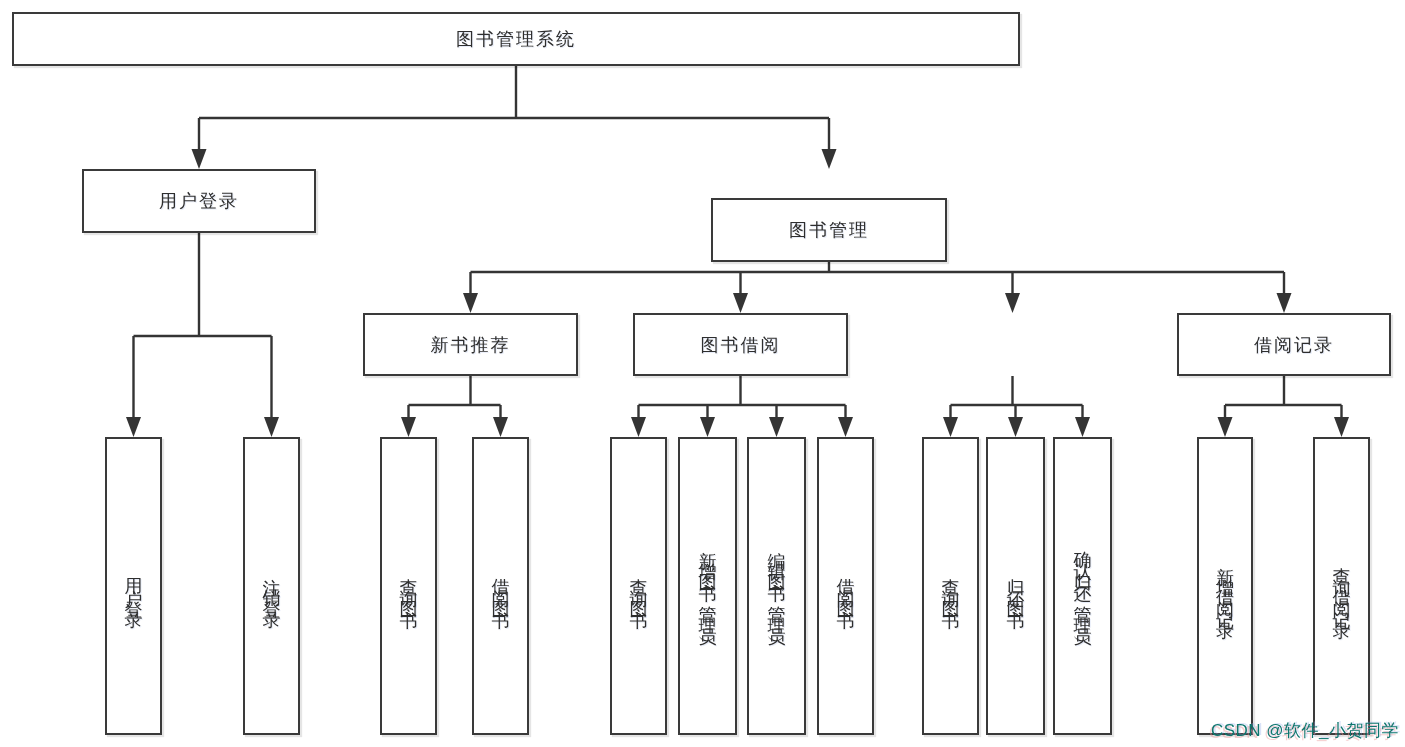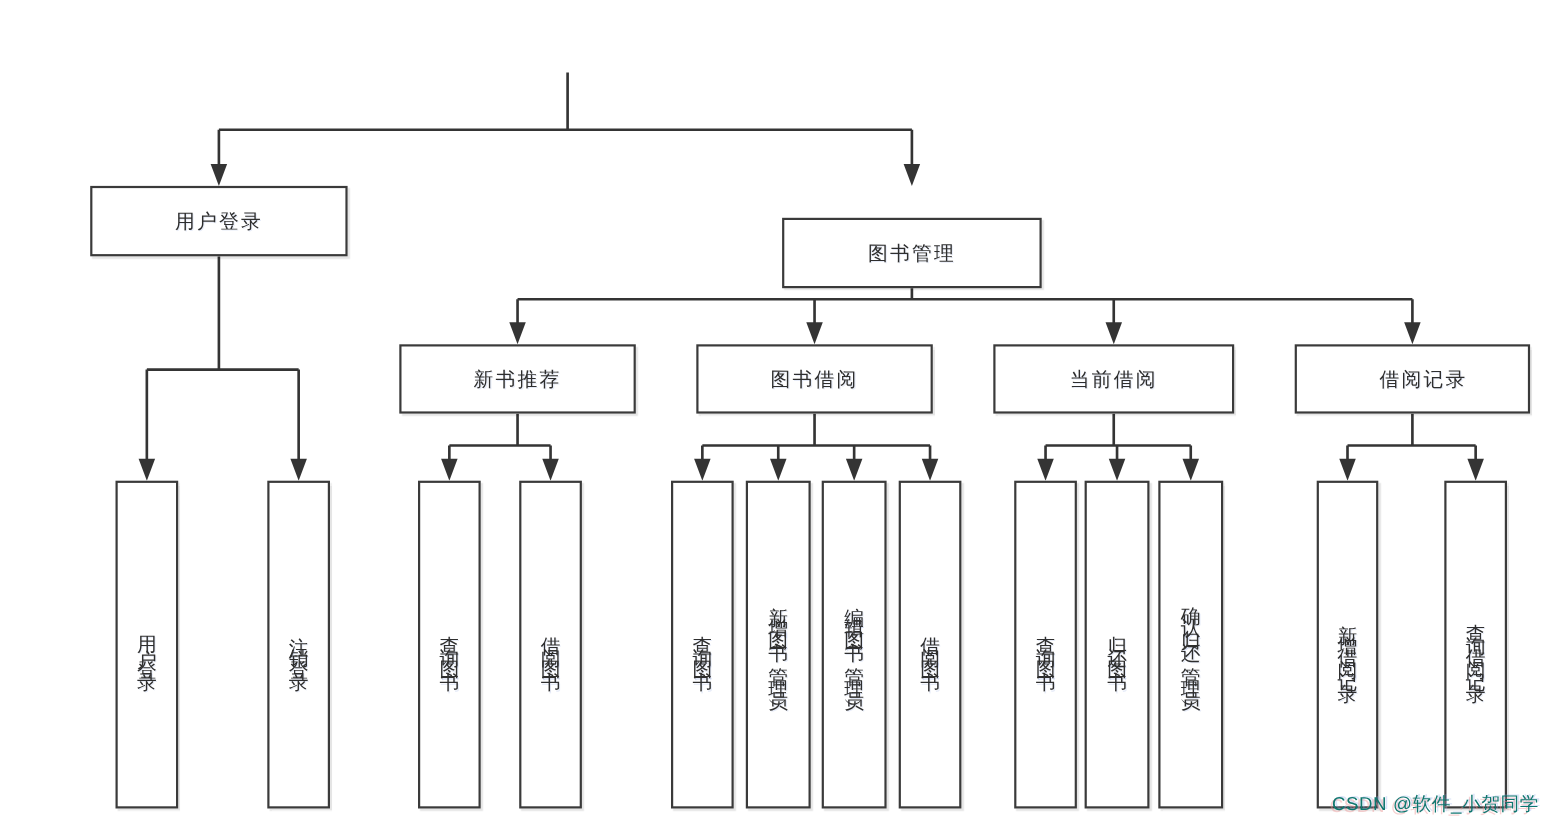--- a/index.html
+++ b/index.html
@@ -98,36 +98,36 @@
     <path d="M1012.5 376 V405 M950.5 405 H1082.5 M950.5 405 V418 M1015.5 405 V418 M1082.5 405 V418"></path>
     <polygon points="943,417 958,417 950.5,437"></polygon>
     <polygon points="1008,417 1023,417 1015.5,437"></polygon>
     <polygon points="1075,417 1090,417 1082.5,437"></polygon>
 
     <path d="M1284 376 V405 M1225 405 H1341.5 M1225 405 V418 M1341.5 405 V418"></path>
     <polygon points="1217.5,417 1232.5,417 1225,437"></polygon>
     <polygon points="1334,417 1349,417 1341.5,437"></polygon>
   </svg>
 
+  <div class="node" style="left:12px; top:12px; width:1008px; height:54px;">
+    <span>图书管理系统</span>
+  </div>
 
   <div class="node" style="left:82px; top:169px; width:234px; height:64px;">
     <span>用户登录</span>
   </div>
   <div class="node" style="left:711px; top:169px; width:236px; height:64px;margin-top:29px;">
     <span>图书管理</span>
   </div>
 
   <div class="node" style="left:633px; top:313px; width:215px; height:63px;">
     <span>图书借阅</span>
   </div>
   <div class="node" style="left:363px; top:313px; width:215px; height:63px;">
     <span>新书推荐</span>
-  </div>
-  <div class="node" style="left:903px; top:313px; width:219px; height:63px;">
-    <span>当前借阅</span>
   </div>
   <div class="node" style="left:1177px; top:313px; width:214px; height:63px;padding-left:20px;">
     <span>借阅记录</span>
   </div>
 
   <div class="node leaf" style="left:105px; top:437px; width:57px; height:298px;">
     <span>用户登录</span>
   </div>
   <div class="node leaf" style="left:243px; top:437px; width:57px; height:298px;">
     <span>注销登录</span>

